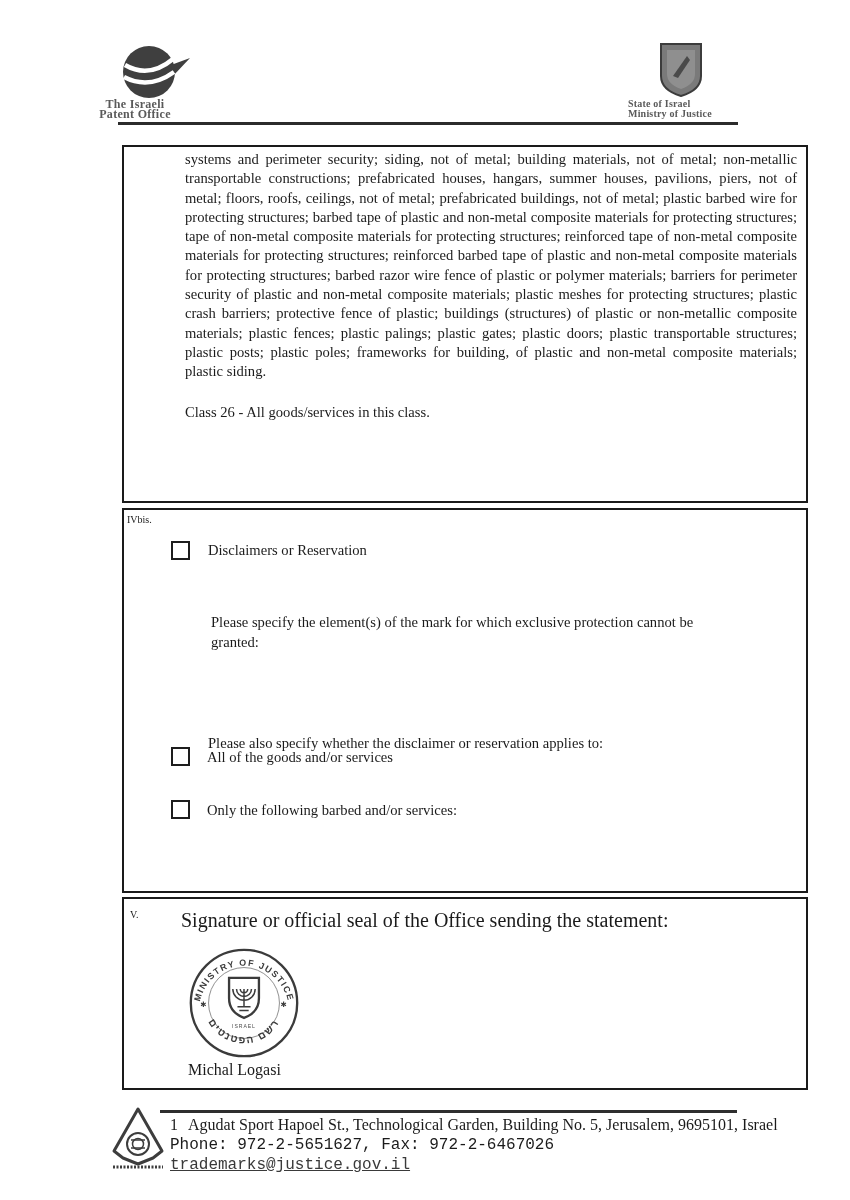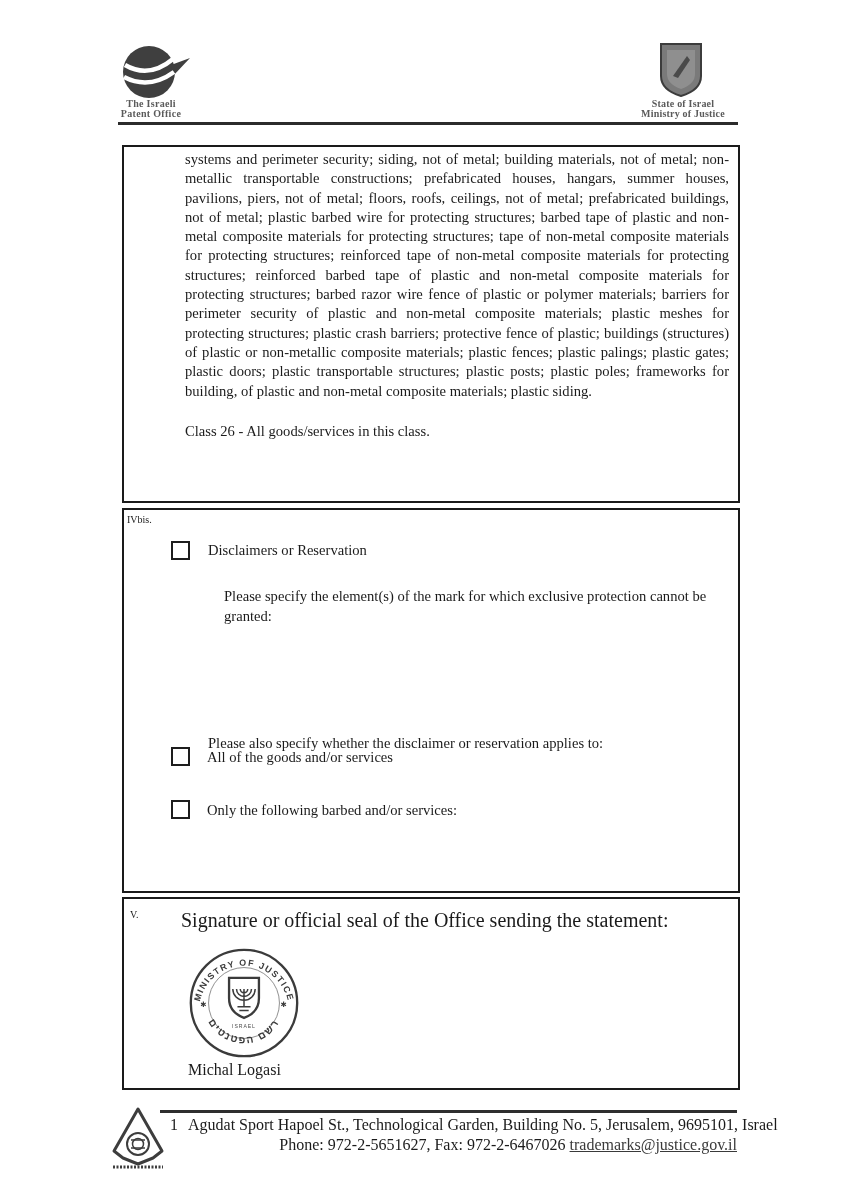--- a/index.html
+++ b/index.html
@@ -10,37 +10,37 @@
     height: 1200px;
     background: #ffffff;
     margin: 0 auto;
     font-family: "Liberation Serif", "DejaVu Serif", serif;
     color: #1b1b1b;
     overflow: hidden;
   }
   
   .logo-left-svg  { position: absolute; left: 122px; top: 44px; }
   .logo-left-caption {
-    position: absolute; left: 108px; top: 99px; width: 86px;
-    text-align: center; font-size: 10px; font-weight: bold;
+    position: absolute; left: 92px; top: 99px; width: 86px;
+    text-align: center; font-size: 12px; font-weight: bold;
     color: #5a5a5a; line-height: 10px; letter-spacing: .3px;
   }
   .logo-right-svg { position: absolute; left: 657px; top: 42px; }
   .logo-right-caption {
     position: absolute; left: 628px; top: 99px; width: 110px;
-    text-align: center; font-size: 10px; font-weight: bold;
+    font-size: 10px; font-weight: bold;
     color: #5a5a5a; line-height: 10px; letter-spacing: .2px;
   }
   .header-rule {
     position: absolute; left: 118px; top: 122px; width: 620px; height: 3px;
     background: #2b2b2b;
   }
   
   .box {
-    position: absolute; left: 122px; width: 618px;
+    position: absolute; left: 122px; width: 686px;
     border: 2px solid #1a1a1a; background: #fff;
   }
   .box-goods { top: 145px; height: 358px; }
   .box-ivbis { top: 508px; height: 385px; }
   .box-sign  { top: 897px; height: 193px; }
 
   .goods-paragraph {
     margin: 3px 9px 0 61px;
     font-size: 14.6px; line-height: 19.3px;
     text-align: justify;
@@ -69,21 +69,21 @@
   .footer-rule {
     position: absolute; left: 160px; top: 1110px; width: 577px; height: 3px;
     background: #2e2e2e;
   }
   .footer-text {
     position: absolute; left: 170px; top: 1115px; width: 567px;
     font-size: 16px; line-height: 20px;
   }
   .footer-line1 { white-space: nowrap; }
   .footnote-num { margin-right: 10px; }
-  .footer-line2 { text-align: right; }
+  .footer-line2 { text-align: left; font-family: Liberation Mono, monospace; }
   .email-link { color: #3a3a3a; text-decoration: underline; cursor: pointer; }
 
   .seal-arc-text { font-family: "Liberation Sans", sans-serif; font-weight: bold; fill: #3b3b3b; }
 </style>
 </head>
 <body>
 
 <div class="page">
 
   <svg class="logo-left-svg" width="70" height="56" viewBox="0 0 70 56">
@@ -113,21 +113,21 @@
     <p class="goods-paragraph">systems and perimeter security;  siding, not of metal; building materials, not of metal; non-metallic transportable constructions; prefabricated houses, hangars, summer houses, pavilions, piers, not of metal; floors, roofs, ceilings, not of metal; prefabricated buildings, not of metal; plastic barbed wire for protecting structures; barbed tape of plastic and non-metal composite materials for protecting structures; tape of non-metal composite materials for protecting structures; reinforced tape of non-metal composite materials for protecting structures; reinforced barbed tape of plastic and non-metal composite materials for protecting structures; barbed razor wire fence of plastic or polymer materials; barriers for perimeter security of plastic and non-metal composite materials; plastic meshes for protecting structures; plastic crash barriers; protective fence of plastic; buildings (structures) of plastic or non-metallic composite materials; plastic fences; plastic palings; plastic gates; plastic doors; plastic transportable structures; plastic posts; plastic poles; frameworks for building, of plastic and non-metal composite materials;   plastic siding.</p>
     <p class="class-line">Class 26 - All goods/services in this class.</p>
   </section>
 
   <section class="box box-ivbis">
     <span class="section-label" style="left:3px; top:4px;">IVbis.</span>
 
     <div class="checkbox" style="left:47px; top:31px;"></div>
     <span class="cb-label" style="left:84px; top:32px;">Disclaimers or Reservation</span>
 
-    <div class="instruction" style="left:87px; top:76px; width:524px;margin-left:13px;">Please specify the element(s) of the mark for which exclusive protection cannot be granted:</div>
+    <div class="instruction" style="left:87px; top:102px; width:524px;">Please specify the element(s) of the mark for which exclusive protection cannot be granted:</div>
 
     <div class="instruction" style="left:84px; top:223px; width:530px;">Please also specify  whether the disclaimer or reservation applies to:</div>
 
     <div class="checkbox" style="left:47px; top:237px;"></div>
     <span class="cb-label" style="left:83px; top:239px;">All of the goods and/or services</span>
 
     <div class="checkbox" style="left:47px; top:290px;"></div>
     <span class="cb-label" style="left:83px; top:292px;">Only the following barbed and/or services:</span>
   </section>
 

